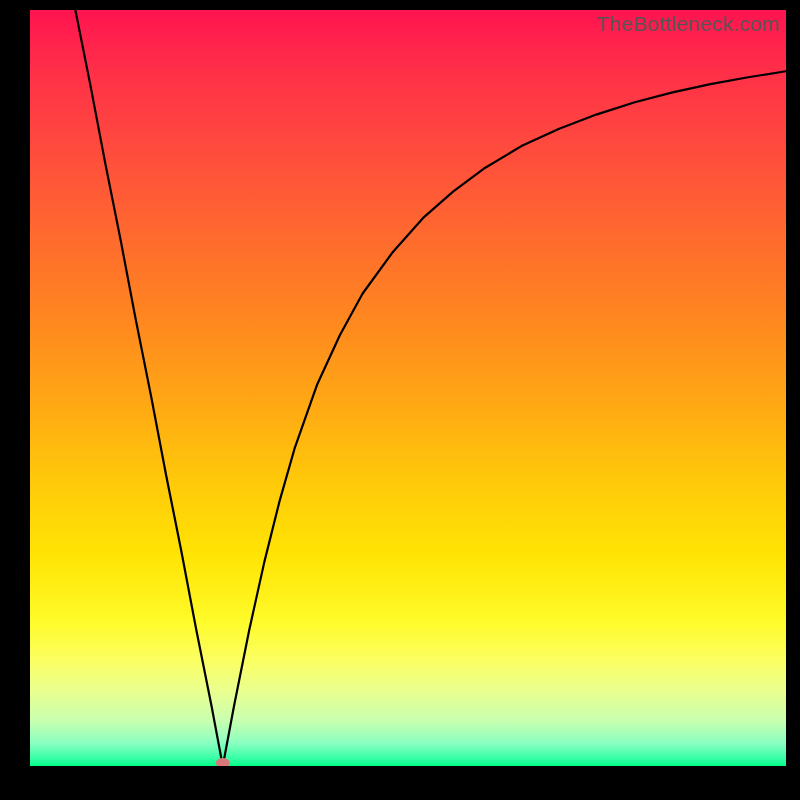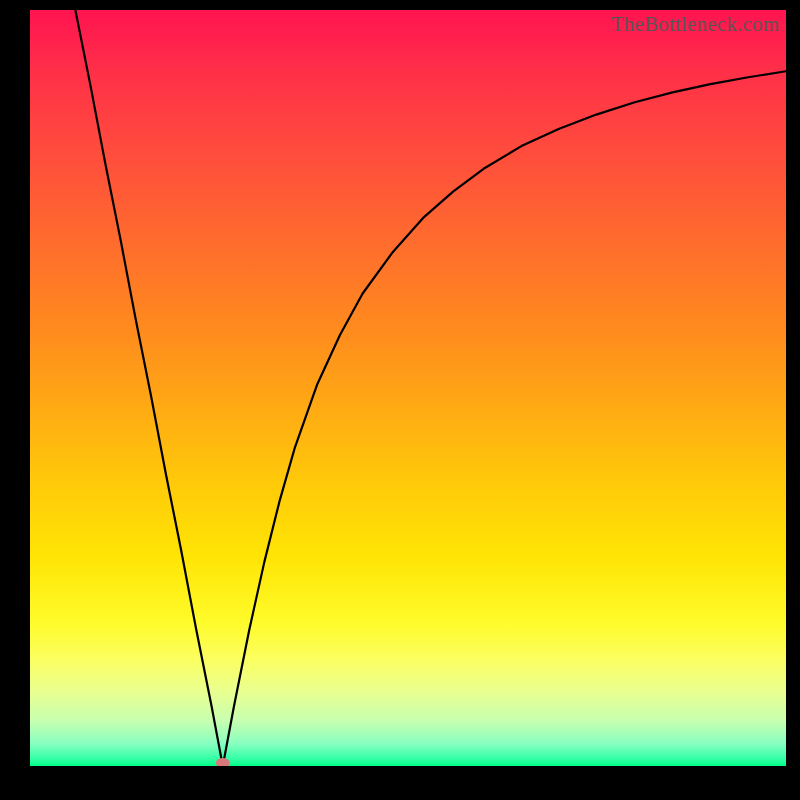--- a/index.html
+++ b/index.html
@@ -43,21 +43,20 @@
   }
   .watermark {
     position: absolute;
     top: 2px;
     right: 6px;
     color: #555;
     font-size: 21px;
     font-weight: 500;
     letter-spacing: 0.2px;
     user-select: none;
-    font-family: Liberation Serif, serif;
   }
   svg.curve {
     position: absolute;
     left: 0;
     top: 0;
     width: 756px;
     height: 756px;
   }
   .minimum-dot {
     fill: #d9787a;

